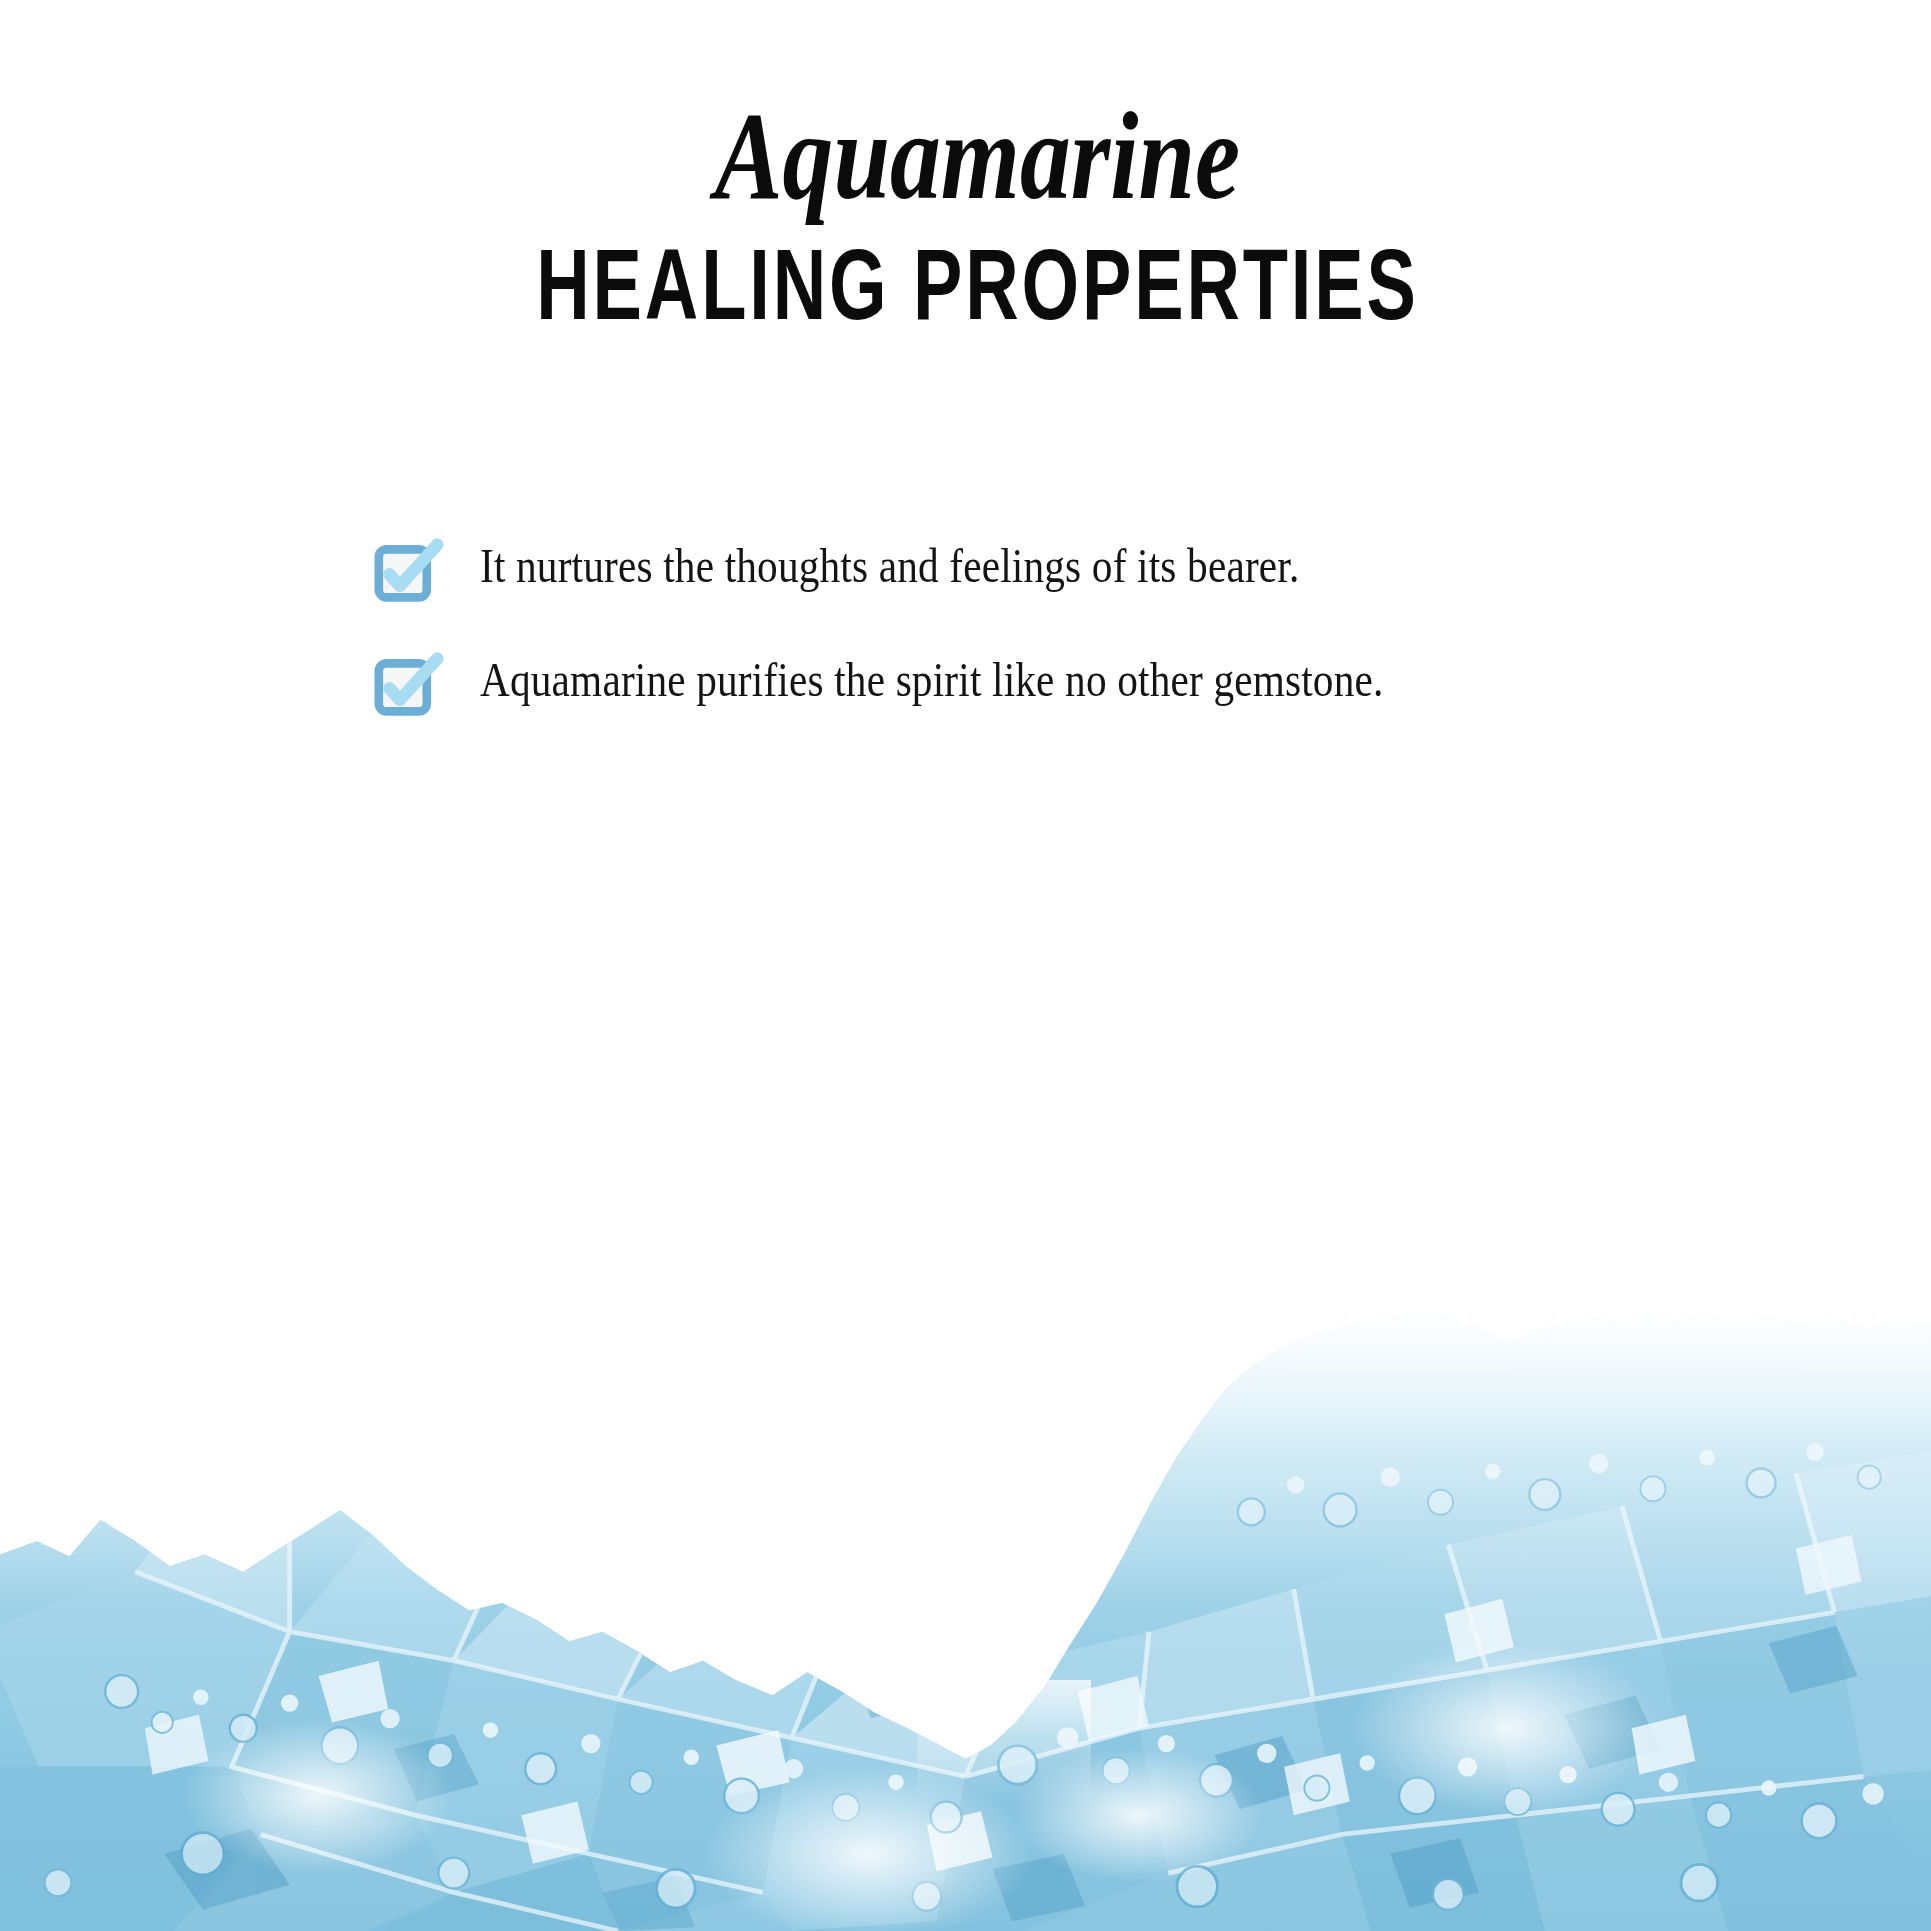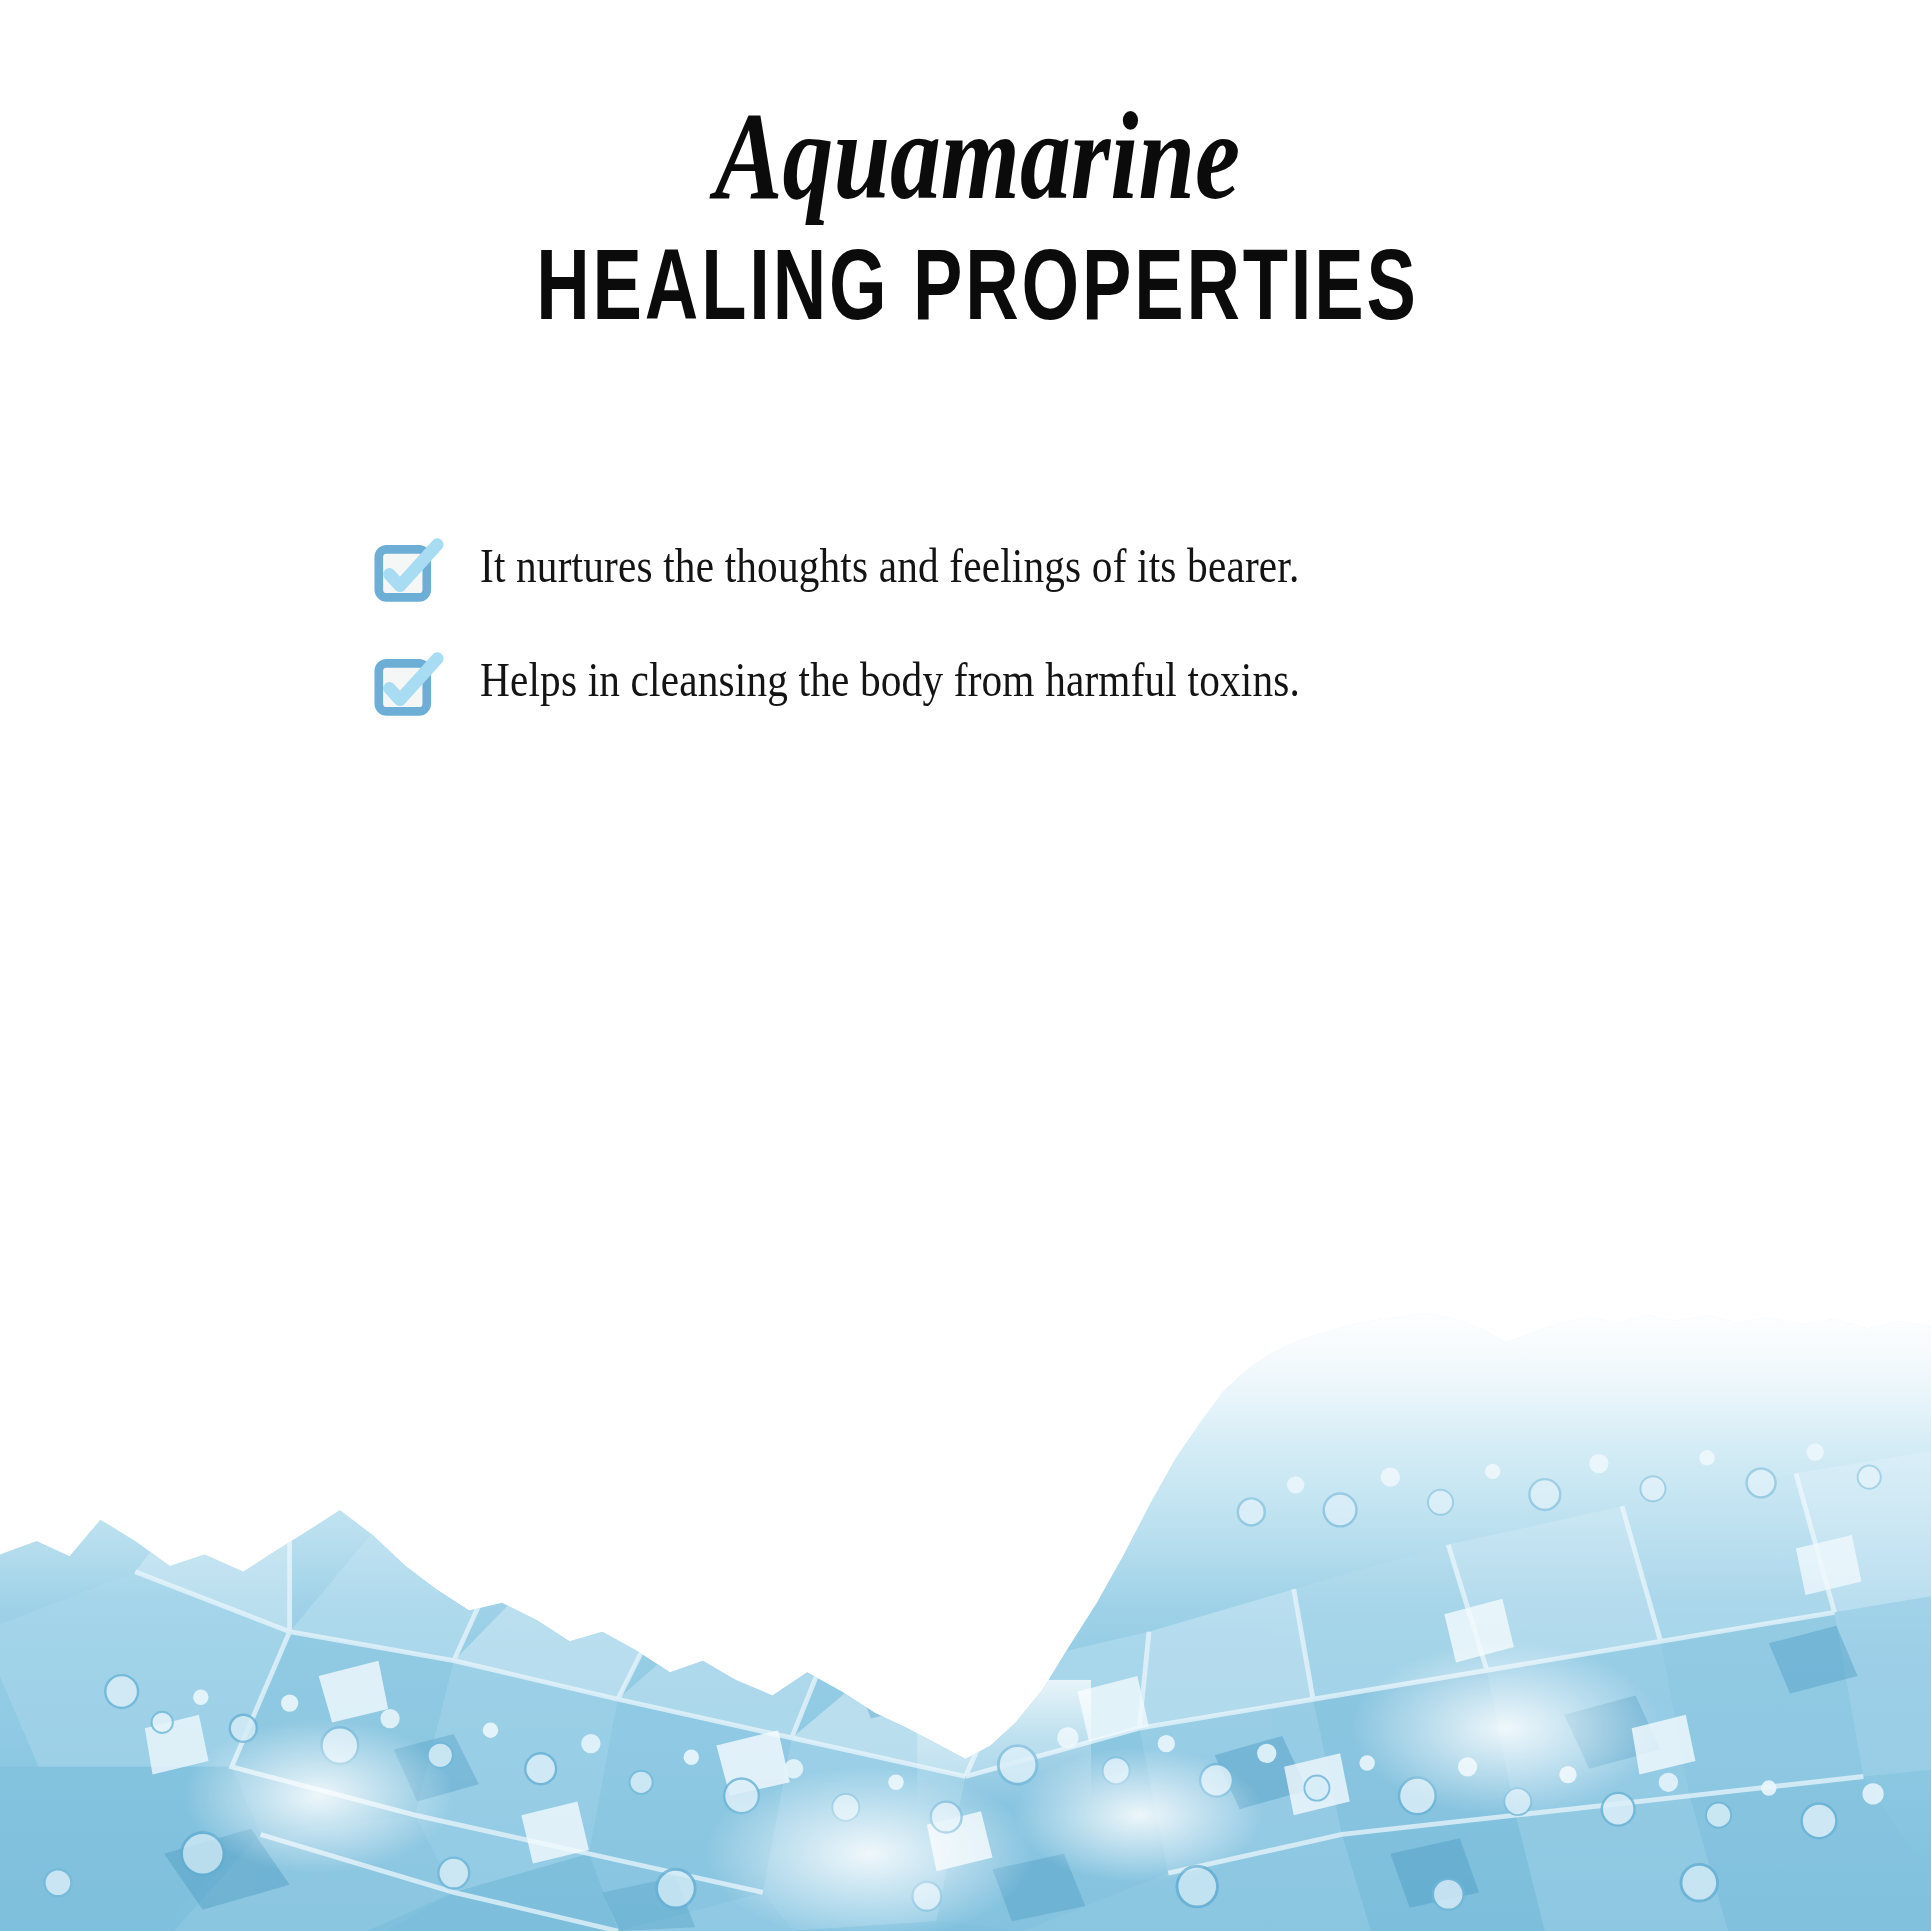--- a/index.html
+++ b/index.html
@@ -132,30 +132,30 @@
       <span class="checkbox">
         <svg viewBox="0 0 74 74" xmlns="http://www.w3.org/2000/svg">
           <rect x="5" y="15" width="50" height="50" rx="8" ry="8" fill="#F5F6F6" stroke="#6CAED6" stroke-width="9"></rect>
           <path d="M16 41 L27 53 L66 10" fill="none" stroke="#A8DCF2" stroke-width="13" stroke-linecap="round" stroke-linejoin="round"></path>
         </svg>
       </span>
       <span class="item-text">It nurtures the thoughts and feelings of its bearer.</span>
     </div>
 
 
-
     <div class="list-item">
       <span class="checkbox">
         <svg viewBox="0 0 74 74" xmlns="http://www.w3.org/2000/svg">
           <rect x="5" y="15" width="50" height="50" rx="8" ry="8" fill="#F5F6F6" stroke="#6CAED6" stroke-width="9"></rect>
           <path d="M16 41 L27 53 L66 10" fill="none" stroke="#A8DCF2" stroke-width="13" stroke-linecap="round" stroke-linejoin="round"></path>
         </svg>
       </span>
-      <span class="item-text">Helps in cleansing the body from harmful toxins.</span>
+      <span class="item-text">Aquamarine purifies the spirit like no other gemstone.</span>
     </div>
+
 
 
   </div>
 
   <div class="ice">
     <svg viewBox="0 0 2000 640" xmlns="http://www.w3.org/2000/svg" preserveAspectRatio="none">
       <defs>
         <linearGradient id="iceBody" x1="0" y1="0" x2="0" y2="1">
           <stop offset="0%" stop-color="#E3F2FA"></stop>
           <stop offset="22%" stop-color="#BDE2F1"></stop>

